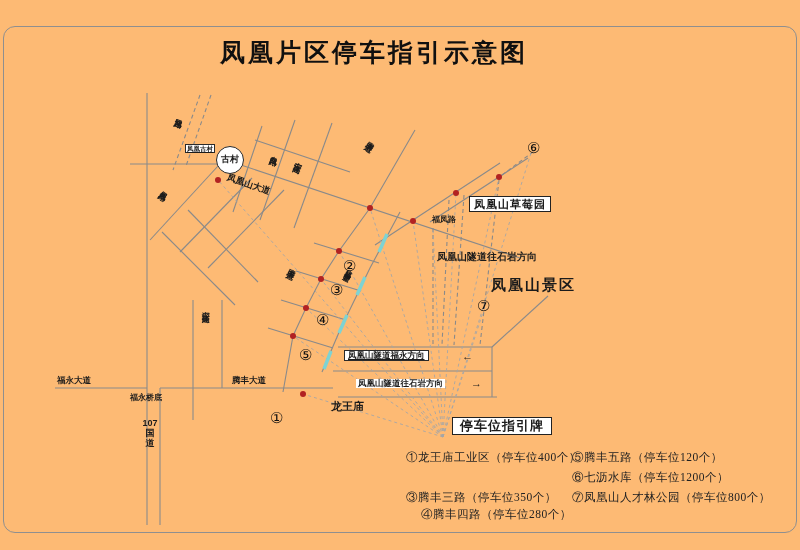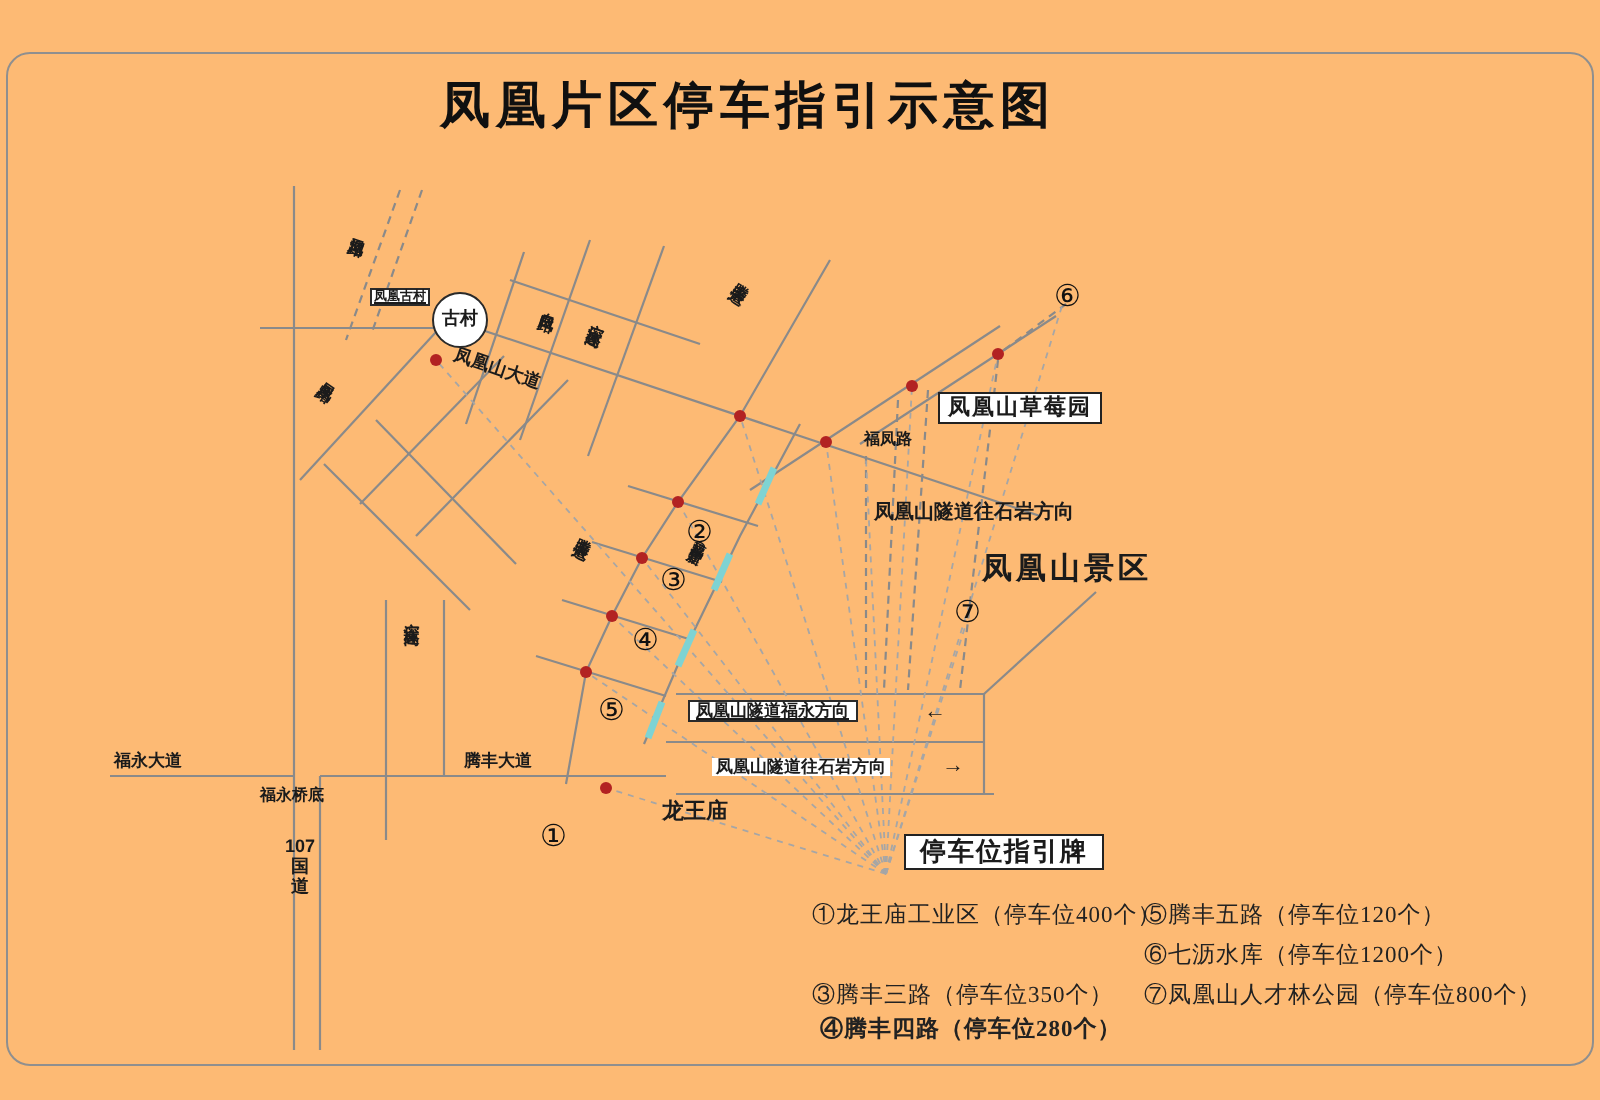--- a/index.html
+++ b/index.html
@@ -144,18 +144,18 @@
   <div class="marker" style="left:343px;top:257px;">②</div>
   <div class="marker" style="left:330px;top:281px;">③</div>
   <div class="marker" style="left:316px;top:311px;">④</div>
   <div class="marker" style="left:299px;top:346px;">⑤</div>
   <div class="marker" style="left:527px;top:139px;">⑥</div>
   <div class="marker" style="left:477px;top:297px;">⑦</div>
 
   <div class="legend">
     <div class="item" style="left:0;top:0;">①龙王庙工业区（停车位400个）</div>
     <div class="item" style="left:0;top:40px;">③腾丰三路（停车位350个）</div>
-    <div class="item" style="left:4px;top:57px;font-weight:bold;">④腾丰四路（停车位280个）</div>
+    <div class="item" style="left:15px;top:57px;">④腾丰四路（停车位280个）</div>
     <div class="item" style="left:166px;top:0;">⑤腾丰五路（停车位120个）</div>
     <div class="item" style="left:166px;top:20px;">⑥七沥水库（停车位1200个）</div>
     <div class="item" style="left:166px;top:40px;">⑦凤凰山人才林公园（停车位800个）</div>
   </div>
 </div>
 
 </body></html>

